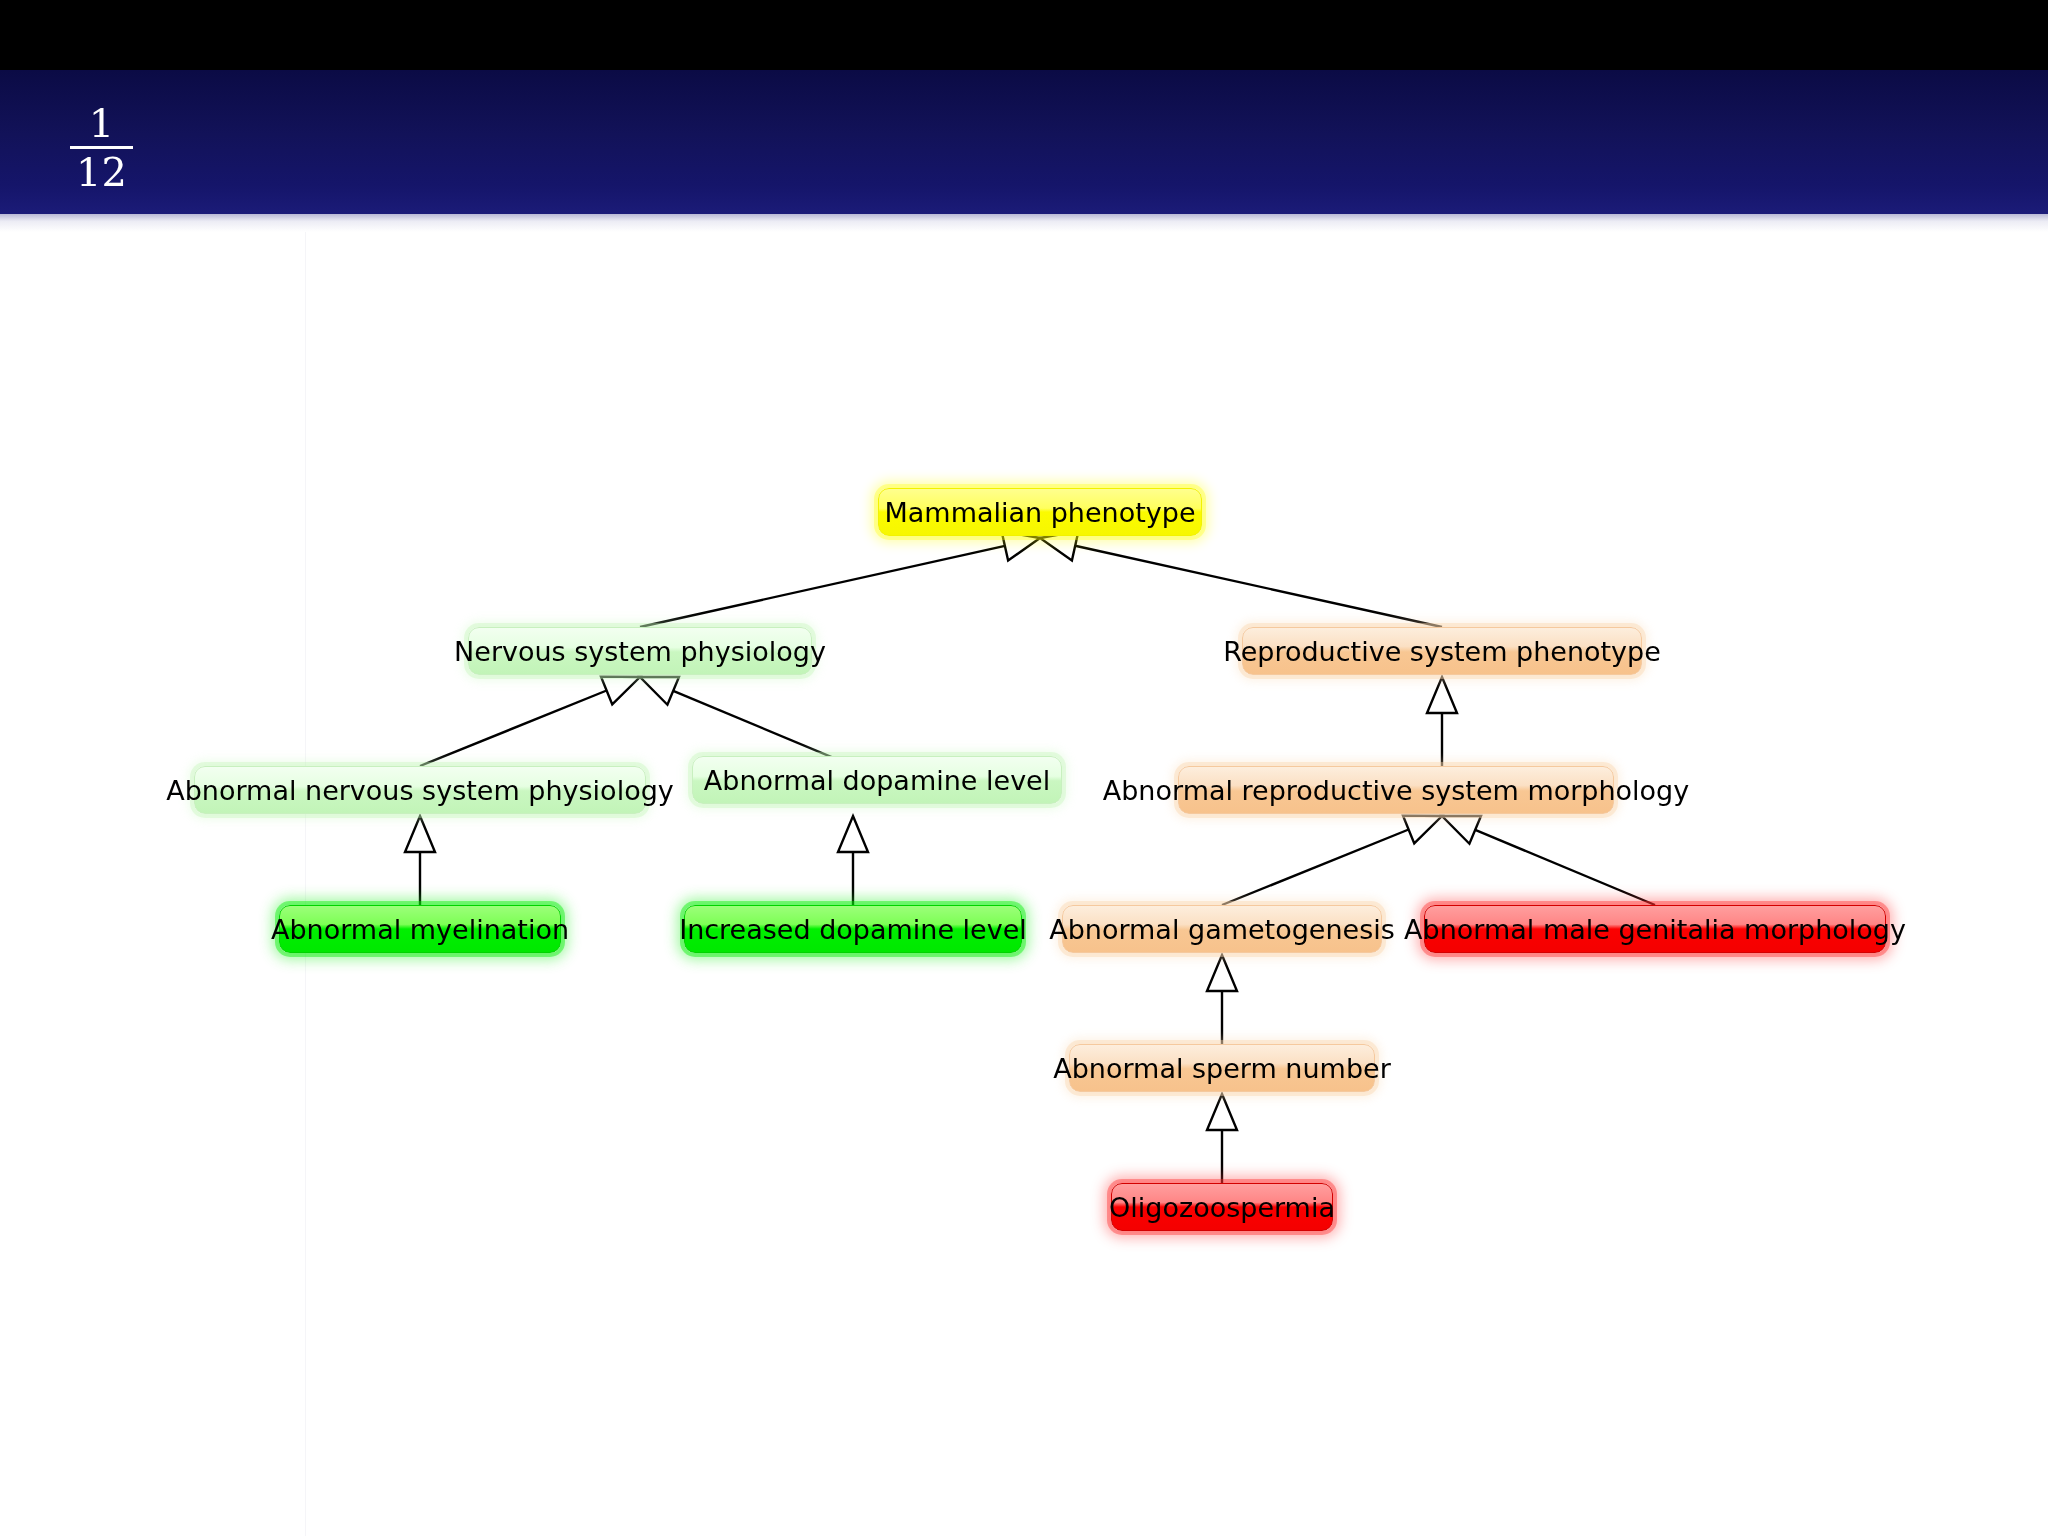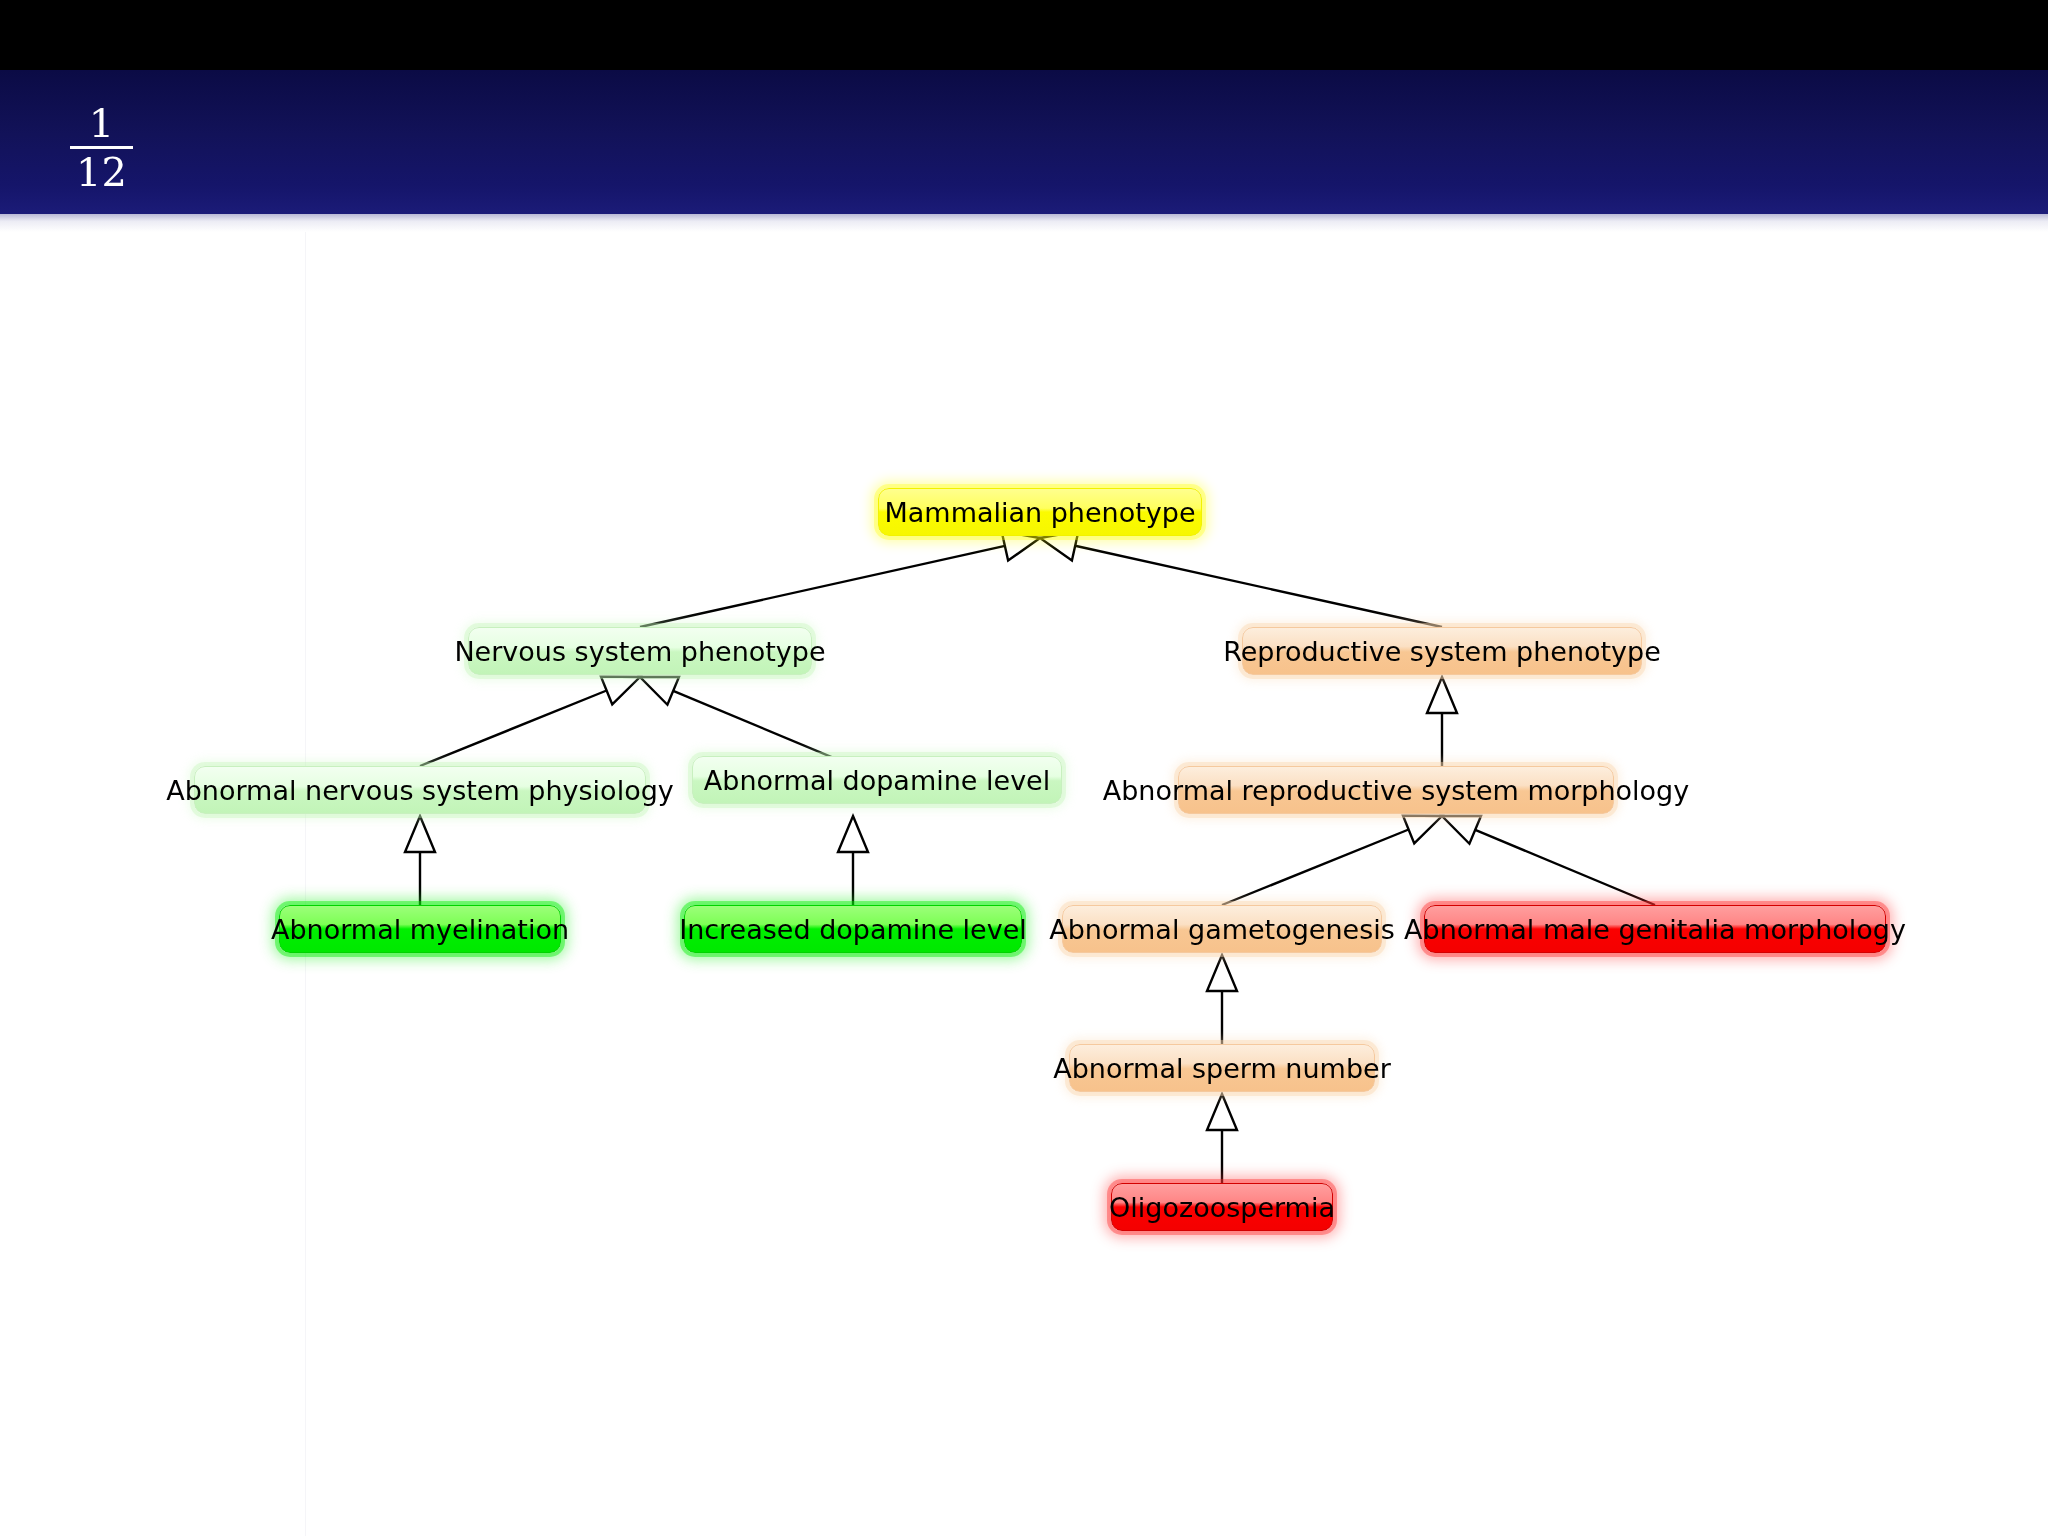--- a/index.html
+++ b/index.html
@@ -212,21 +212,21 @@
       <g>
         <line x1="1222" y1="951" x2="1222" y2="898" stroke="#000000" stroke-width="2.4"></line>
         <polygon points="1222,862 1237,898 1207,898" fill="#ffffff" stroke="#000000" stroke-width="2.4" stroke-linejoin="miter"></polygon>
       </g>
     </svg>
   <div id="node-layer">
       <div class="node yellow" style="left: 878px; top: 256px; width: 324px;">
         <span>Mammalian phenotype</span>
       </div>
       <div class="node palegreen" style="left: 468px; top: 395px; width: 344px;">
-        <span>Nervous system phenotype</span>
+        <span>Nervous system physiology</span>
       </div>
       <div class="node orange" style="left: 1242px; top: 395px; width: 400px;">
         <span>Reproductive system phenotype</span>
       </div>
       <div class="node palegreen" style="left: 194px; top: 534px; width: 452px;">
         <span>Abnormal nervous system physiology</span>
       </div>
       <div class="node palegreen" style="left: 692px; top: 524px; width: 370px;">
         <span>Abnormal dopamine level</span>
       </div>

